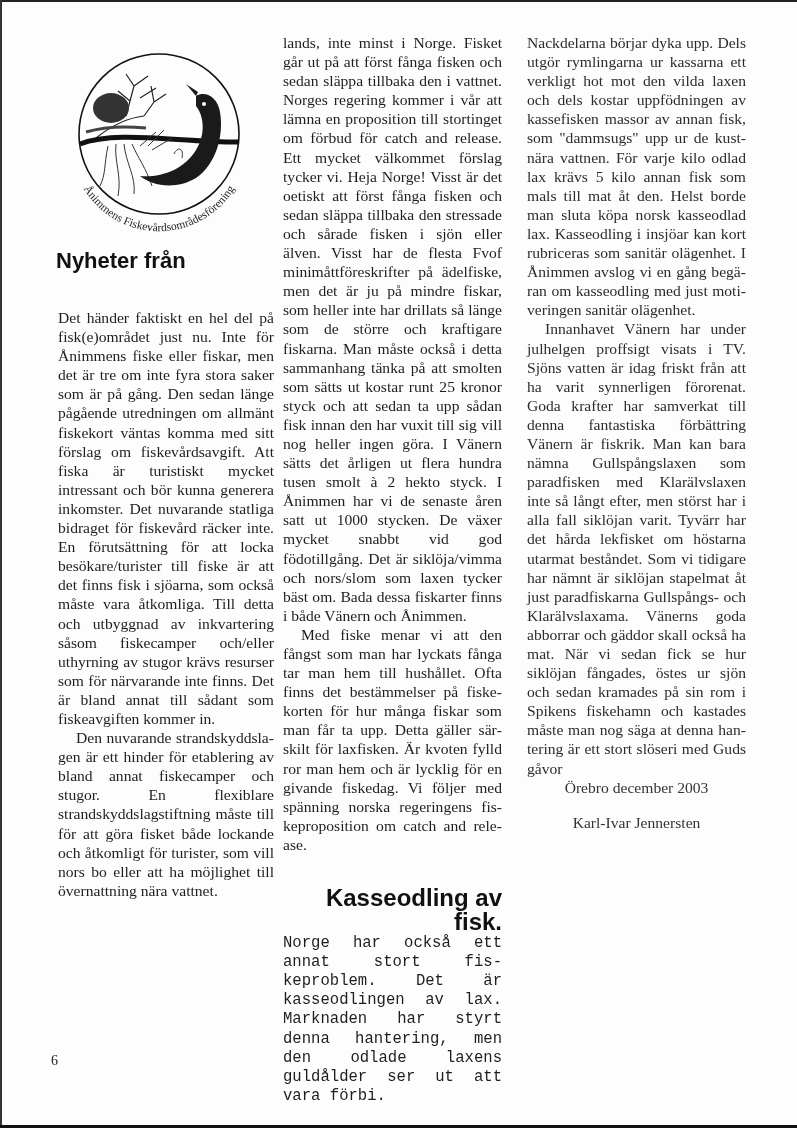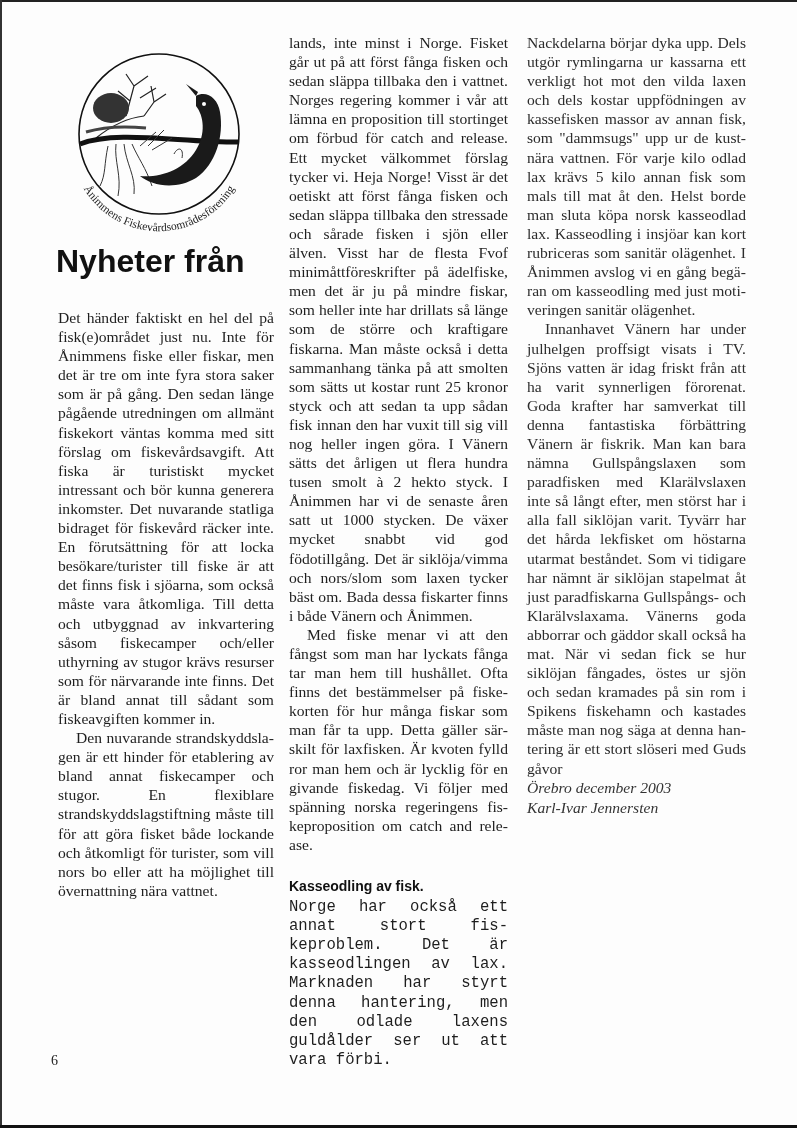--- a/index.html
+++ b/index.html
@@ -14,36 +14,36 @@
   .edge-left { position: absolute; left: 0; top: 0; width: 2px; height: 1128px; background: #333; }
 
   .logo { position: absolute; left: 56px; top: 46px; width: 206px; height: 190px; }
 
   .col { position: absolute; font-size: 15.6px; line-height: 19.1px; text-align: justify; hyphens: manual; }
   .col p { margin: 0; }
   .col p.indent { text-indent: 18px; }
   .col p + p { }
 
   #col1 { left: 58px; top: 308px; width: 216px; }
-  #col2 { left: 289px; top: 33px; width: 219px; }
+  #col2 { left: 283px; top: 33px; width: 219px; }
   #col3 { left: 527px; top: 33px; width: 219px; color: #2c2c2c; }
 
   .headline {
     position: absolute; left: 56px; top: 244px; width: 230px;
     font-family: "Liberation Sans", "DejaVu Sans", sans-serif;
-    font-weight: bold; font-size: 32px; line-height: 34px; color: #111;
+    font-weight: bold; font-size: 22px; line-height: 34px; color: #111;
     margin: 0;
   }
   .subhead {
     font-family: "Liberation Sans", "DejaVu Sans", sans-serif;
-    font-weight: bold; font-size: 14px; line-height: 24px; color: #111;
-    margin: 20px 0 0 0; text-align: left;
+    font-weight: bold; font-size: 24px; line-height: 24px; color: #111;
+    margin: 32px 0 0 0; text-align: right;
   }
   .subhead + p { margin-top: 0 !important; font-family: Liberation Mono, monospace; }
-  .sign { font-style: italic; color: #333; text-align: left; }
+  .sign { color: #333; text-align: center; }
   .page-number { position: absolute; left: 51px; top: 1053px; font-size: 14px; color: #222; }
 </style>
 </head>
 <body>
 
 <div class="edge-top"></div>
 <div class="edge-left"></div>
 <div class="edge-bottom"></div>
 
 <svg class="logo" viewBox="0 0 206 190">
@@ -92,16 +92,16 @@
   <p>lands, inte minst i Norge. Fisket går ut på att först fånga fisken och sedan släppa tillbaka den i vattnet. Norges regering kommer i vår att lämna en proposition till stortinget om förbud för catch and release. Ett mycket välkom­met förslag tycker vi. Heja Norge! Visst är det oetiskt att först fånga fisken och sedan släppa tillbaka den stressade och sårade fisken i sjön eller älven. Visst har de flesta Fvof minimåttföreskrifter på ädel­fiske, men det är ju på mindre fiskar, som heller inte har drillats så länge som de större och kraf­tigare fiskarna. Man måste också i detta sammanhang tänka på att smolten som sätts ut kostar runt 25 kronor styck och att sedan ta upp sådan fisk innan den har vuxit till sig vill nog heller ingen göra. I Vänern sätts det årligen ut flera hundra tusen smolt à 2 hekto styck. I Ånimmen har vi de senaste åren satt ut 1000 stycken. De växer mycket snabbt vid god födotillgång. Det är siklöja/vimma och nors/slom som laxen tycker bäst om. Bada dessa fiskarter finns i både Vänern och Ånimmen.</p>
   <p class="indent">Med fiske menar vi att den fångst som man har lyckats fånga tar man hem till hushållet. Ofta finns det bestämmelser på fiske­korten för hur många fiskar som man får ta upp. Detta gäller sär­skilt för laxfisken. Är kvoten fylld ror man hem och är lycklig för en givande fiskedag. Vi följer med spänning norska regeringens fis­keproposition om catch and rele­ase.</p>
   <h2 class="subhead">Kasseodling av fisk.</h2>
   <p>Norge har också ett annat stort fis­keproblem. Det är kasseodlingen av lax. Marknaden har styrt denna hantering, men den odlade laxens guldålder ser ut att vara förbi.</p>
 </div>
 
 <div class="col" id="col3">
   <p>Nackdelarna börjar dyka upp. Dels utgör rymlingarna ur kassarna ett verkligt hot mot den vilda laxen och dels kostar uppfödningen av kassefisken massor av annan fisk, som "dammsugs" upp ur de kust­nära vattnen. För varje kilo odlad lax krävs 5 kilo annan fisk som mals till mat åt den. Helst borde man sluta köpa norsk kasseodlad lax. Kasseodling i insjöar kan kort rubriceras som sanitär olägenhet. I Ånimmen avslog vi en gång begä­ran om kasseodling med just moti­veringen sanitär olägenhet.</p>
   <p class="indent">Innanhavet Vänern har under julhelgen proffsigt visats i TV. Sjöns vatten är idag friskt från att ha varit synnerligen förorenat. Goda krafter har samverkat till denna fantastiska förbättring Vänern är fiskrik. Man kan bara nämna Gullspångslaxen som paradfisken med Klarälvslaxen inte så långt efter, men störst har i alla fall siklöjan varit. Tyvärr har det hårda lekfisket om höstarna utarmat beståndet. Som vi tidigare har nämnt är siklöjan stapelmat åt just paradfiskarna Gullspångs- och Klarälvslaxama. Vänerns goda abborrar och gäddor skall också ha mat. När vi sedan fick se hur siklöjan fångades, östes ur sjön och sedan kramades på sin rom i Spikens fiskehamn och kastades måste man nog säga at denna han­tering är ett stort slöseri med Guds gåvor</p>
   <p class="sign">Örebro december 2003</p>
-  <p class="sign" style="margin-top:1px">Karl-Ivar Jennersten</p>
+  <p class="sign" style="margin-top:16px">Karl-Ivar Jennersten</p>
 </div>
 
 <div class="page-number">6</div>
 
 </body></html>

